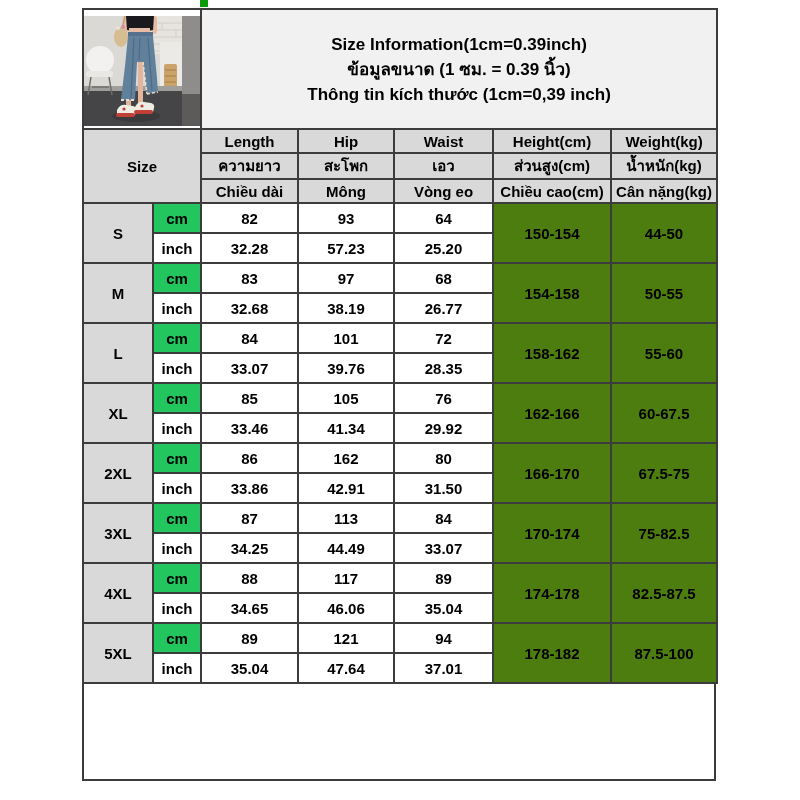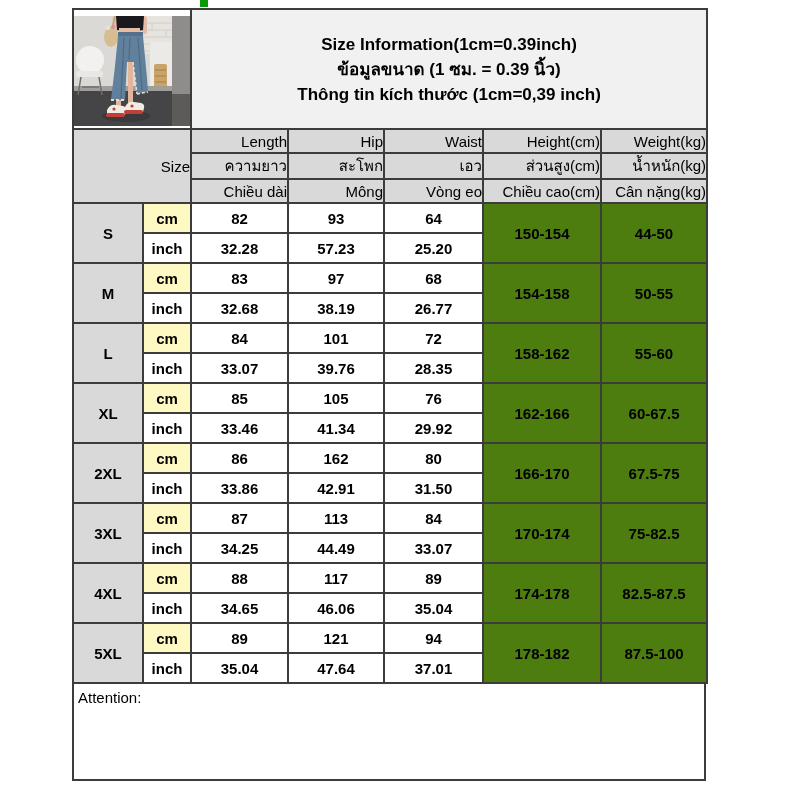--- a/index.html
+++ b/index.html
@@ -1,37 +1,37 @@
 <!DOCTYPE html>
 <html><head>
 <meta charset="utf-8">
 <style>
   html,body{margin:0;padding:0;}
   body{
     width:800px;height:800px;background:#ffffff;position:relative;
     font-family:"Liberation Sans","DejaVu Sans",sans-serif;color:#000;
   }
   .green-mark{position:absolute;left:200px;top:0;width:8px;height:7px;background:#0a9b0a;}
-  .sheet{position:absolute;left:72px;top:8px;width:634px;}
+  .sheet{position:absolute;left:82px;top:8px;width:634px;}
   table.size-table{border-collapse:collapse;table-layout:fixed;width:634px;}
   .size-table td{
     border:2px solid #3c3c3c;text-align:center;vertical-align:middle;
     padding:0;overflow:hidden;background:#ffffff;
   }
   tr.banner td{height:118px;}
   td.img-cell{background:#ffffff;}
   td.img-cell svg{display:block;margin:3px auto 0 auto;}
   td.title-cell{background:#f1f1f1;}
   .title-cell div{font-weight:bold;font-size:17px;line-height:25px;}
-  tr.hdr td{height:22px;background:#d9d9d9;font-weight:normal;font-size:15px;text-align:right;}
+  tr.hdr td{height:22px;background:#d9d9d9;font-weight:bold;font-size:15px;}
   td.corner{background:#d9d9d9;font-weight:bold;font-size:29px;}
   tr.d td{height:28px;font-weight:bold;font-size:15px;}
   td.size-lbl{background:#d9d9d9;font-size:16px;}
   td.unit{font-size:14px;}
-  td.unit-cm{background:#fef9c3;margin-top:9px;}
+  td.unit-cm{background:#22c55e;margin-top:9px;}
   td.range{background:#4d7c0f;}
   .attention{
     border:2px solid #3c3c3c;border-top:none;margin-top:0;
     height:97px;padding:3px 8px 0 4px;box-sizing:border-box;
     font-size:15px;line-height:22px;text-align:left;background:#fff;
   }
 </style>
 </head>
 <body>
 
@@ -266,15 +266,14 @@
       <tr class="d">
         <td class="unit">inch</td>
         <td>35.04</td>
         <td>47.64</td>
         <td>37.01</td>
       </tr>
     </tbody>
   </table>
 
   <div class="attention">
-    <div>Attention:</div>
   </div>
 </div>
 
 </body></html>

